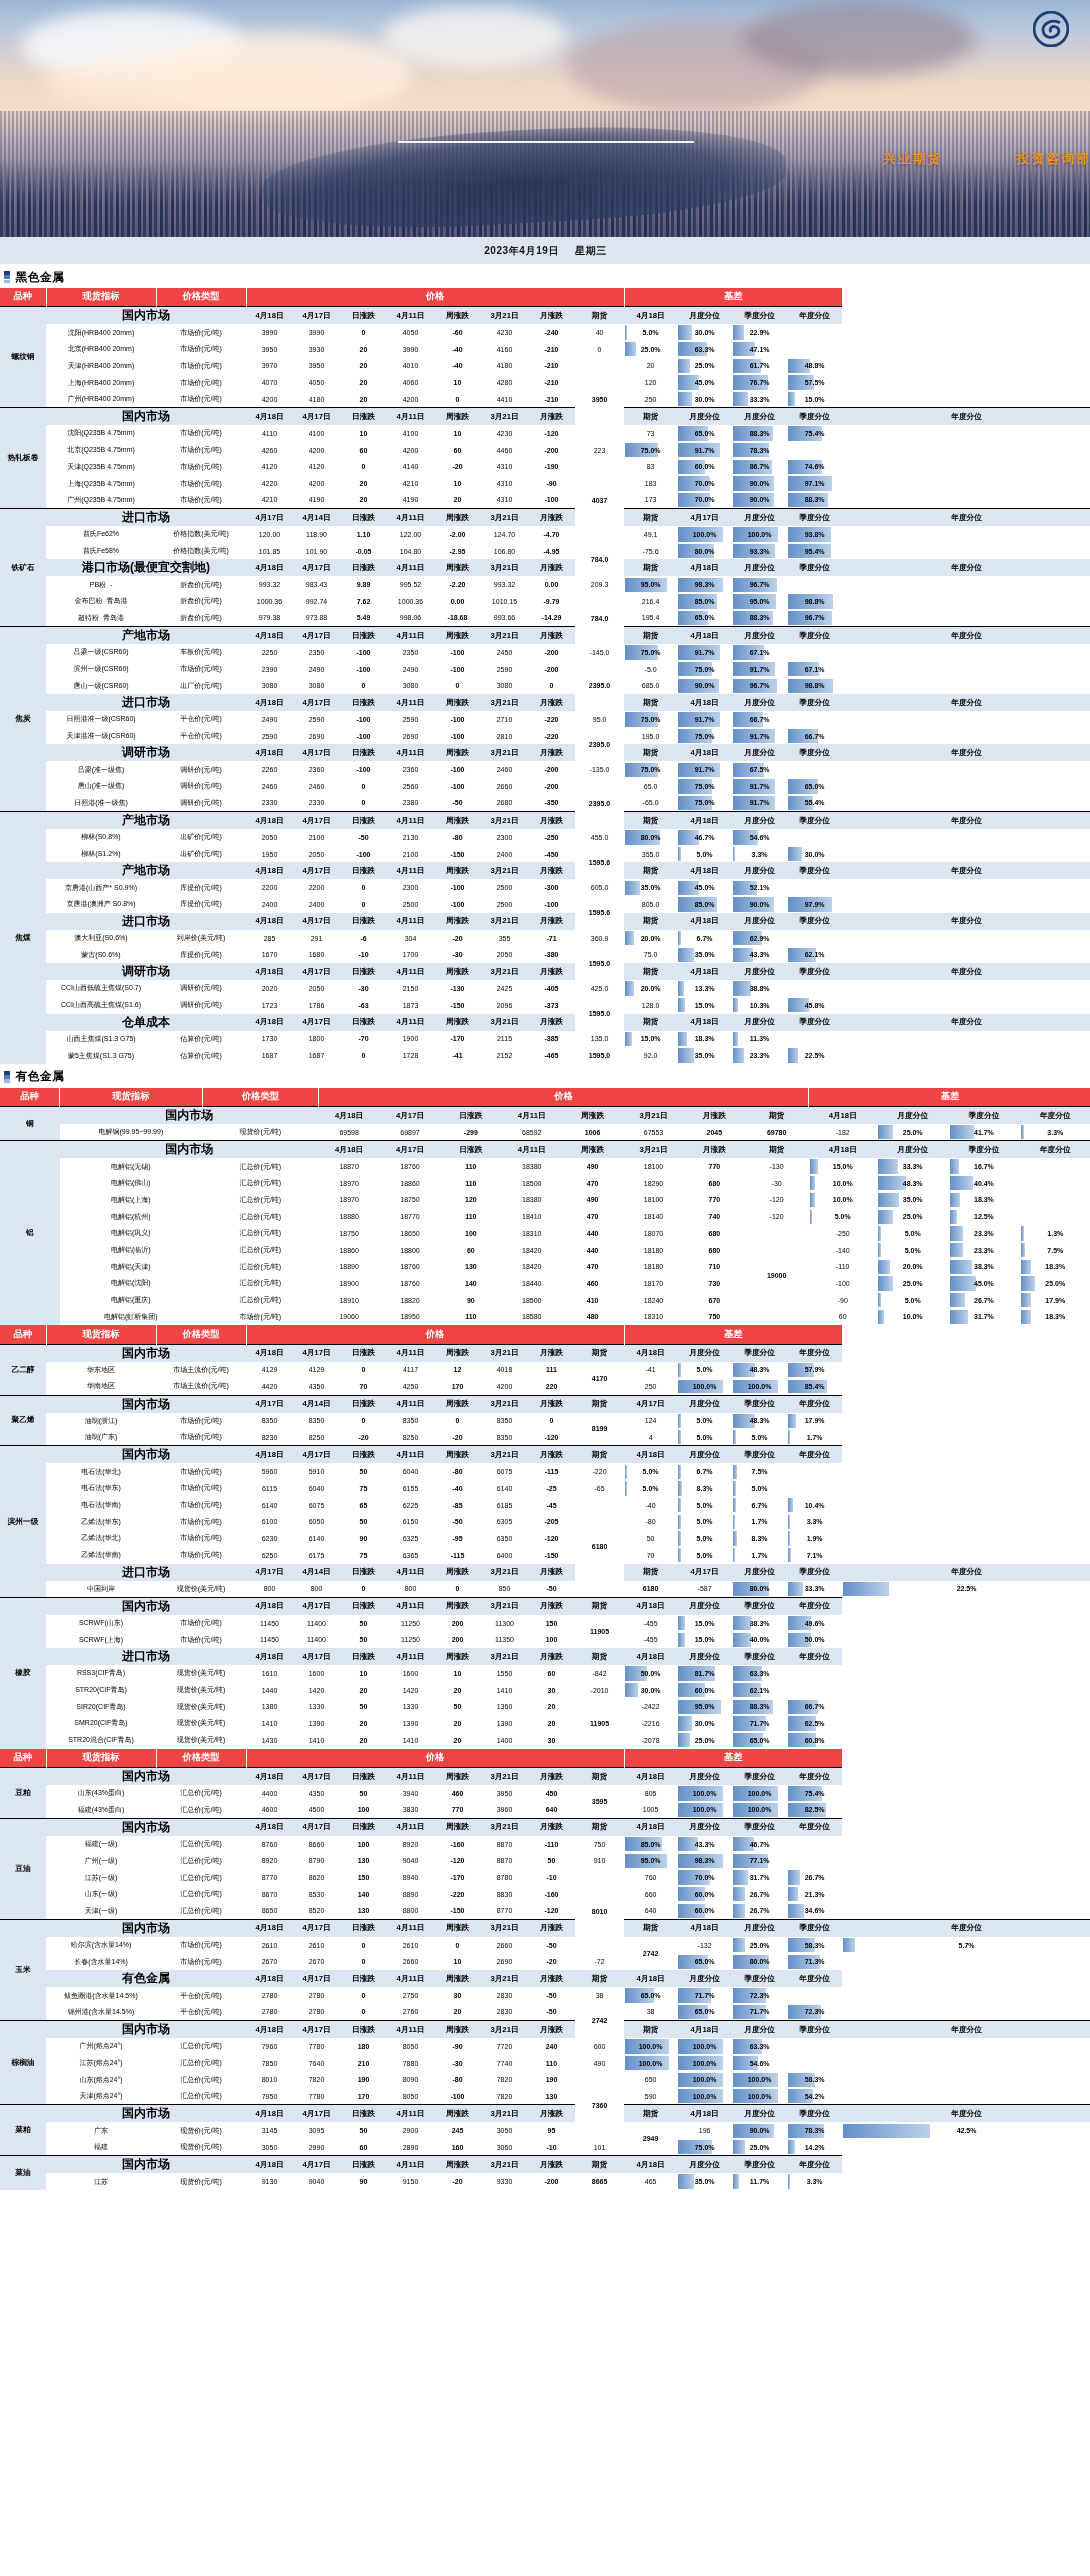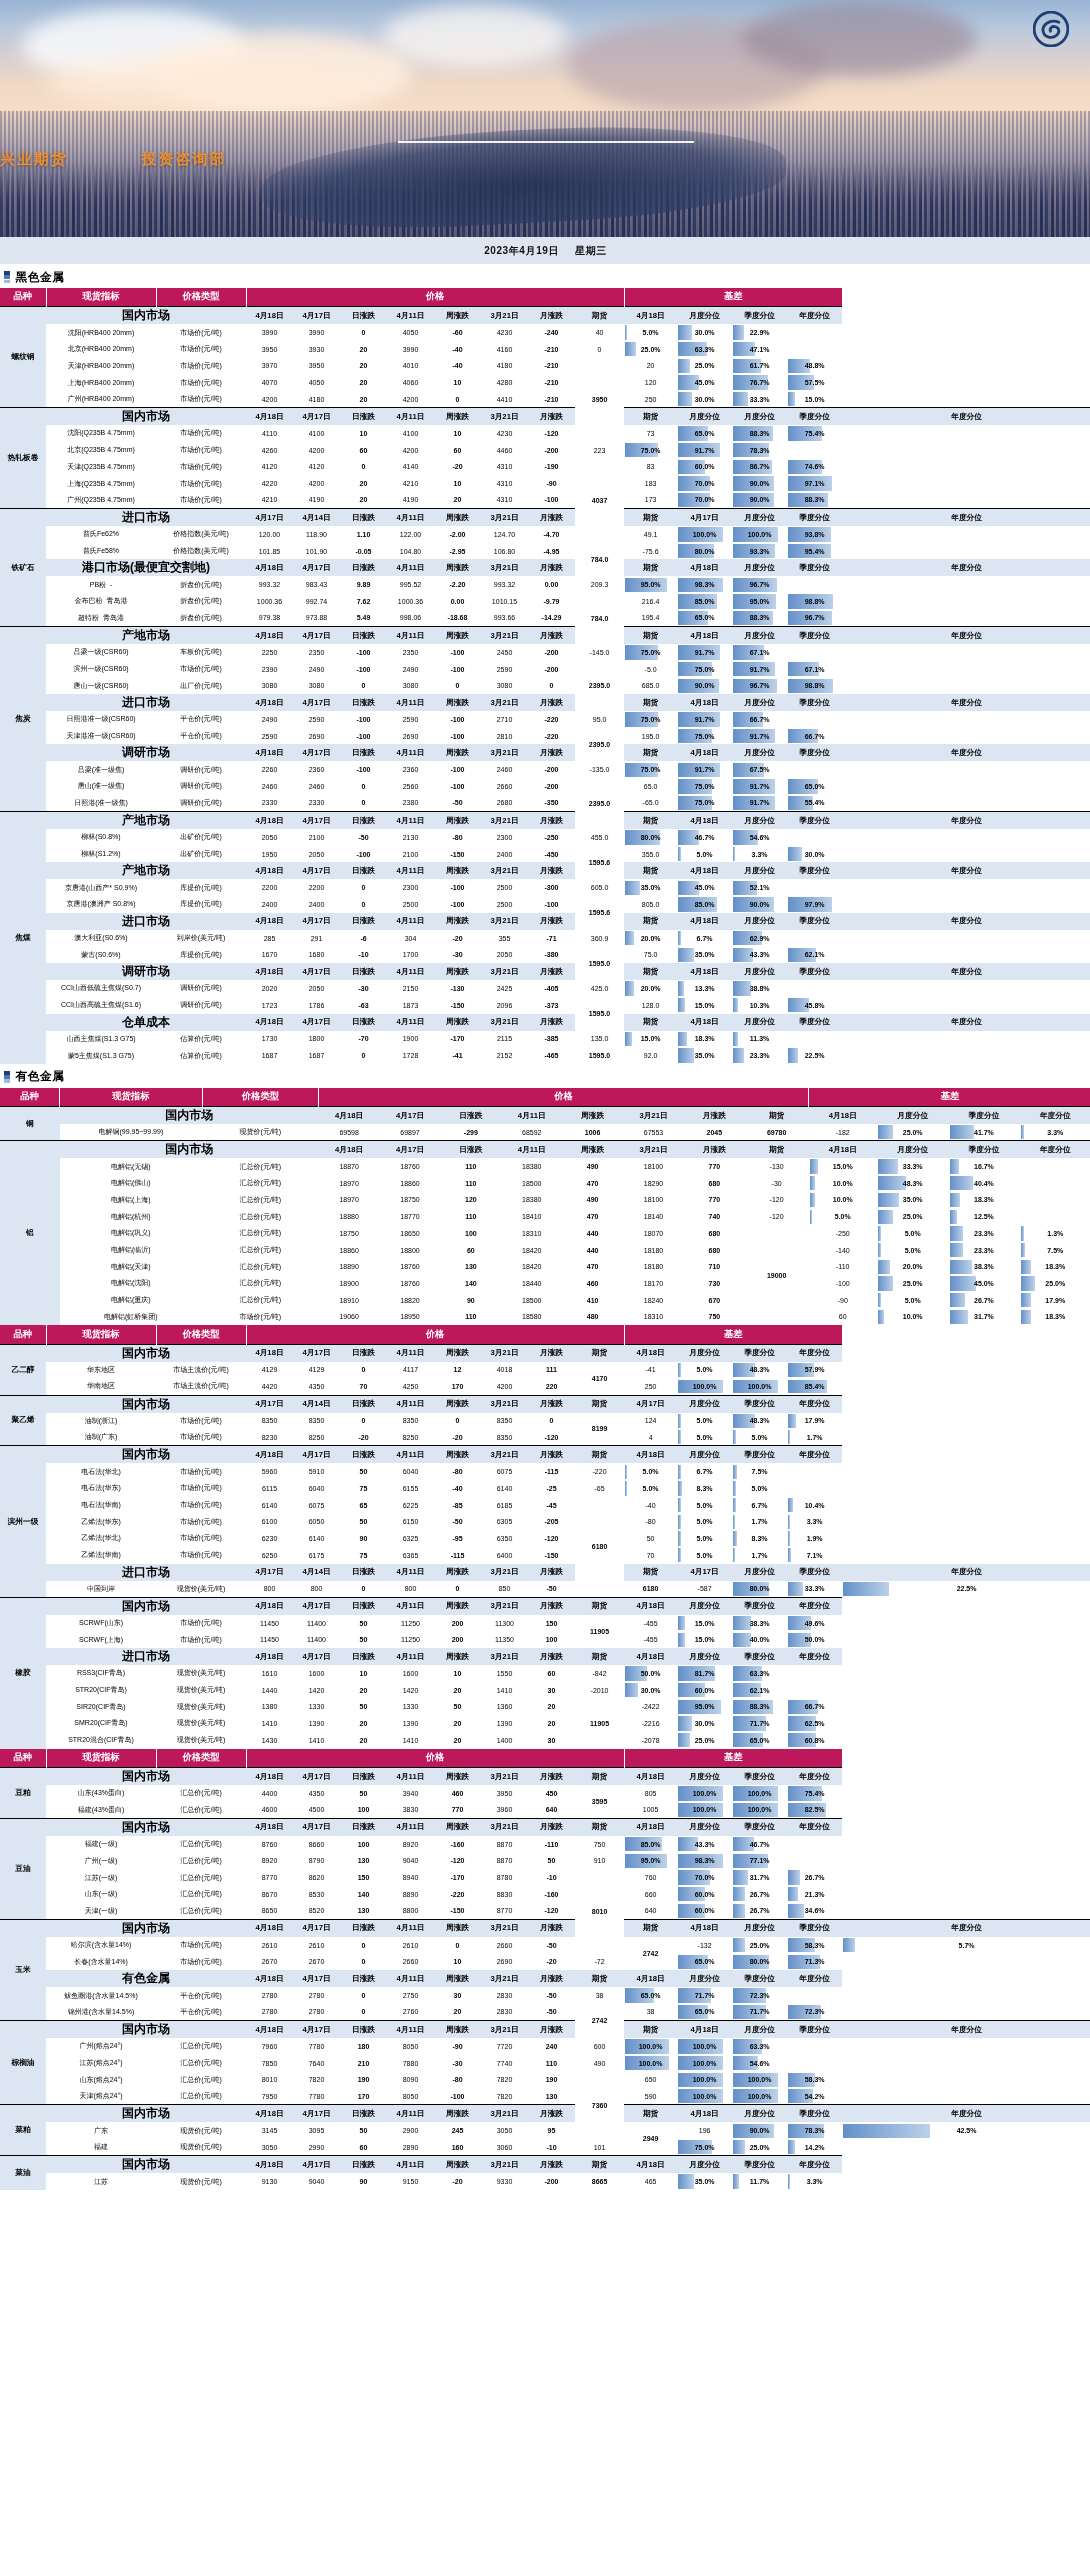--- a/index.html
+++ b/index.html
@@ -53,22 +53,22 @@
     position:absolute;left:0;right:0;top:94px;text-align:center;
     font-size:28px;font-weight:bold;color:#fff;letter-spacing:4.3px;
     text-shadow:0 1.2px 5px rgba(40,40,80,.55);
   }
   .banner-rule{
     position:absolute;left:50%;transform:translateX(-50%);
     top:141px;width:296px;height:1.9px;background:#fff;opacity:.92;
   }
   .banner-sub{
     position:absolute;left:0;right:0;top:150px;
-    display:flex;justify-content:flex-start;gap:74px;
-    font-size:15px;font-weight:bold;color:#f0902a;letter-spacing:1.9px;
+    display:flex;justify-content:flex-end;gap:74px;
+    font-size:13px;font-weight:bold;color:#f0902a;letter-spacing:1.9px;
     text-shadow:0 0.6px 3.1px rgba(30,30,60,.5);
     font-family:Liberation Mono, monospace;
   }
 
   
   .datebar{
     width:1091px;height:27px;background:#dde5f0;
     display:flex;align-items:center;justify-content:center;
     font-size:10px;font-weight:bold;color:#111;letter-spacing:0.6px;
   }
@@ -87,21 +87,21 @@
   .sec-title{font-size:11.7px;font-weight:bold;color:#000;letter-spacing:0.6px;}
 
   
   table.rep{
     width:1091px;border-collapse:collapse;table-layout:fixed;
     font-size:6.8px;
   }
   table.rep td, table.rep th{ padding:0; }
 
   .hdr th{
-    background:#be185d;color:#fff;font-weight:bold;
+    background:#ef4444;color:#fff;font-weight:bold;
     font-size:9.3px;height:19px;text-align:center;
     border-right:0.6px solid #fff;
   }
   .hdr th:last-child{border-right:none;}
 
   .sub td{
     background:#dce6f2;font-weight:bold;font-size:7.7px;
     height:16px;text-align:center;color:#000;
   }
   .sub td.lbl{font-size:12px;}

